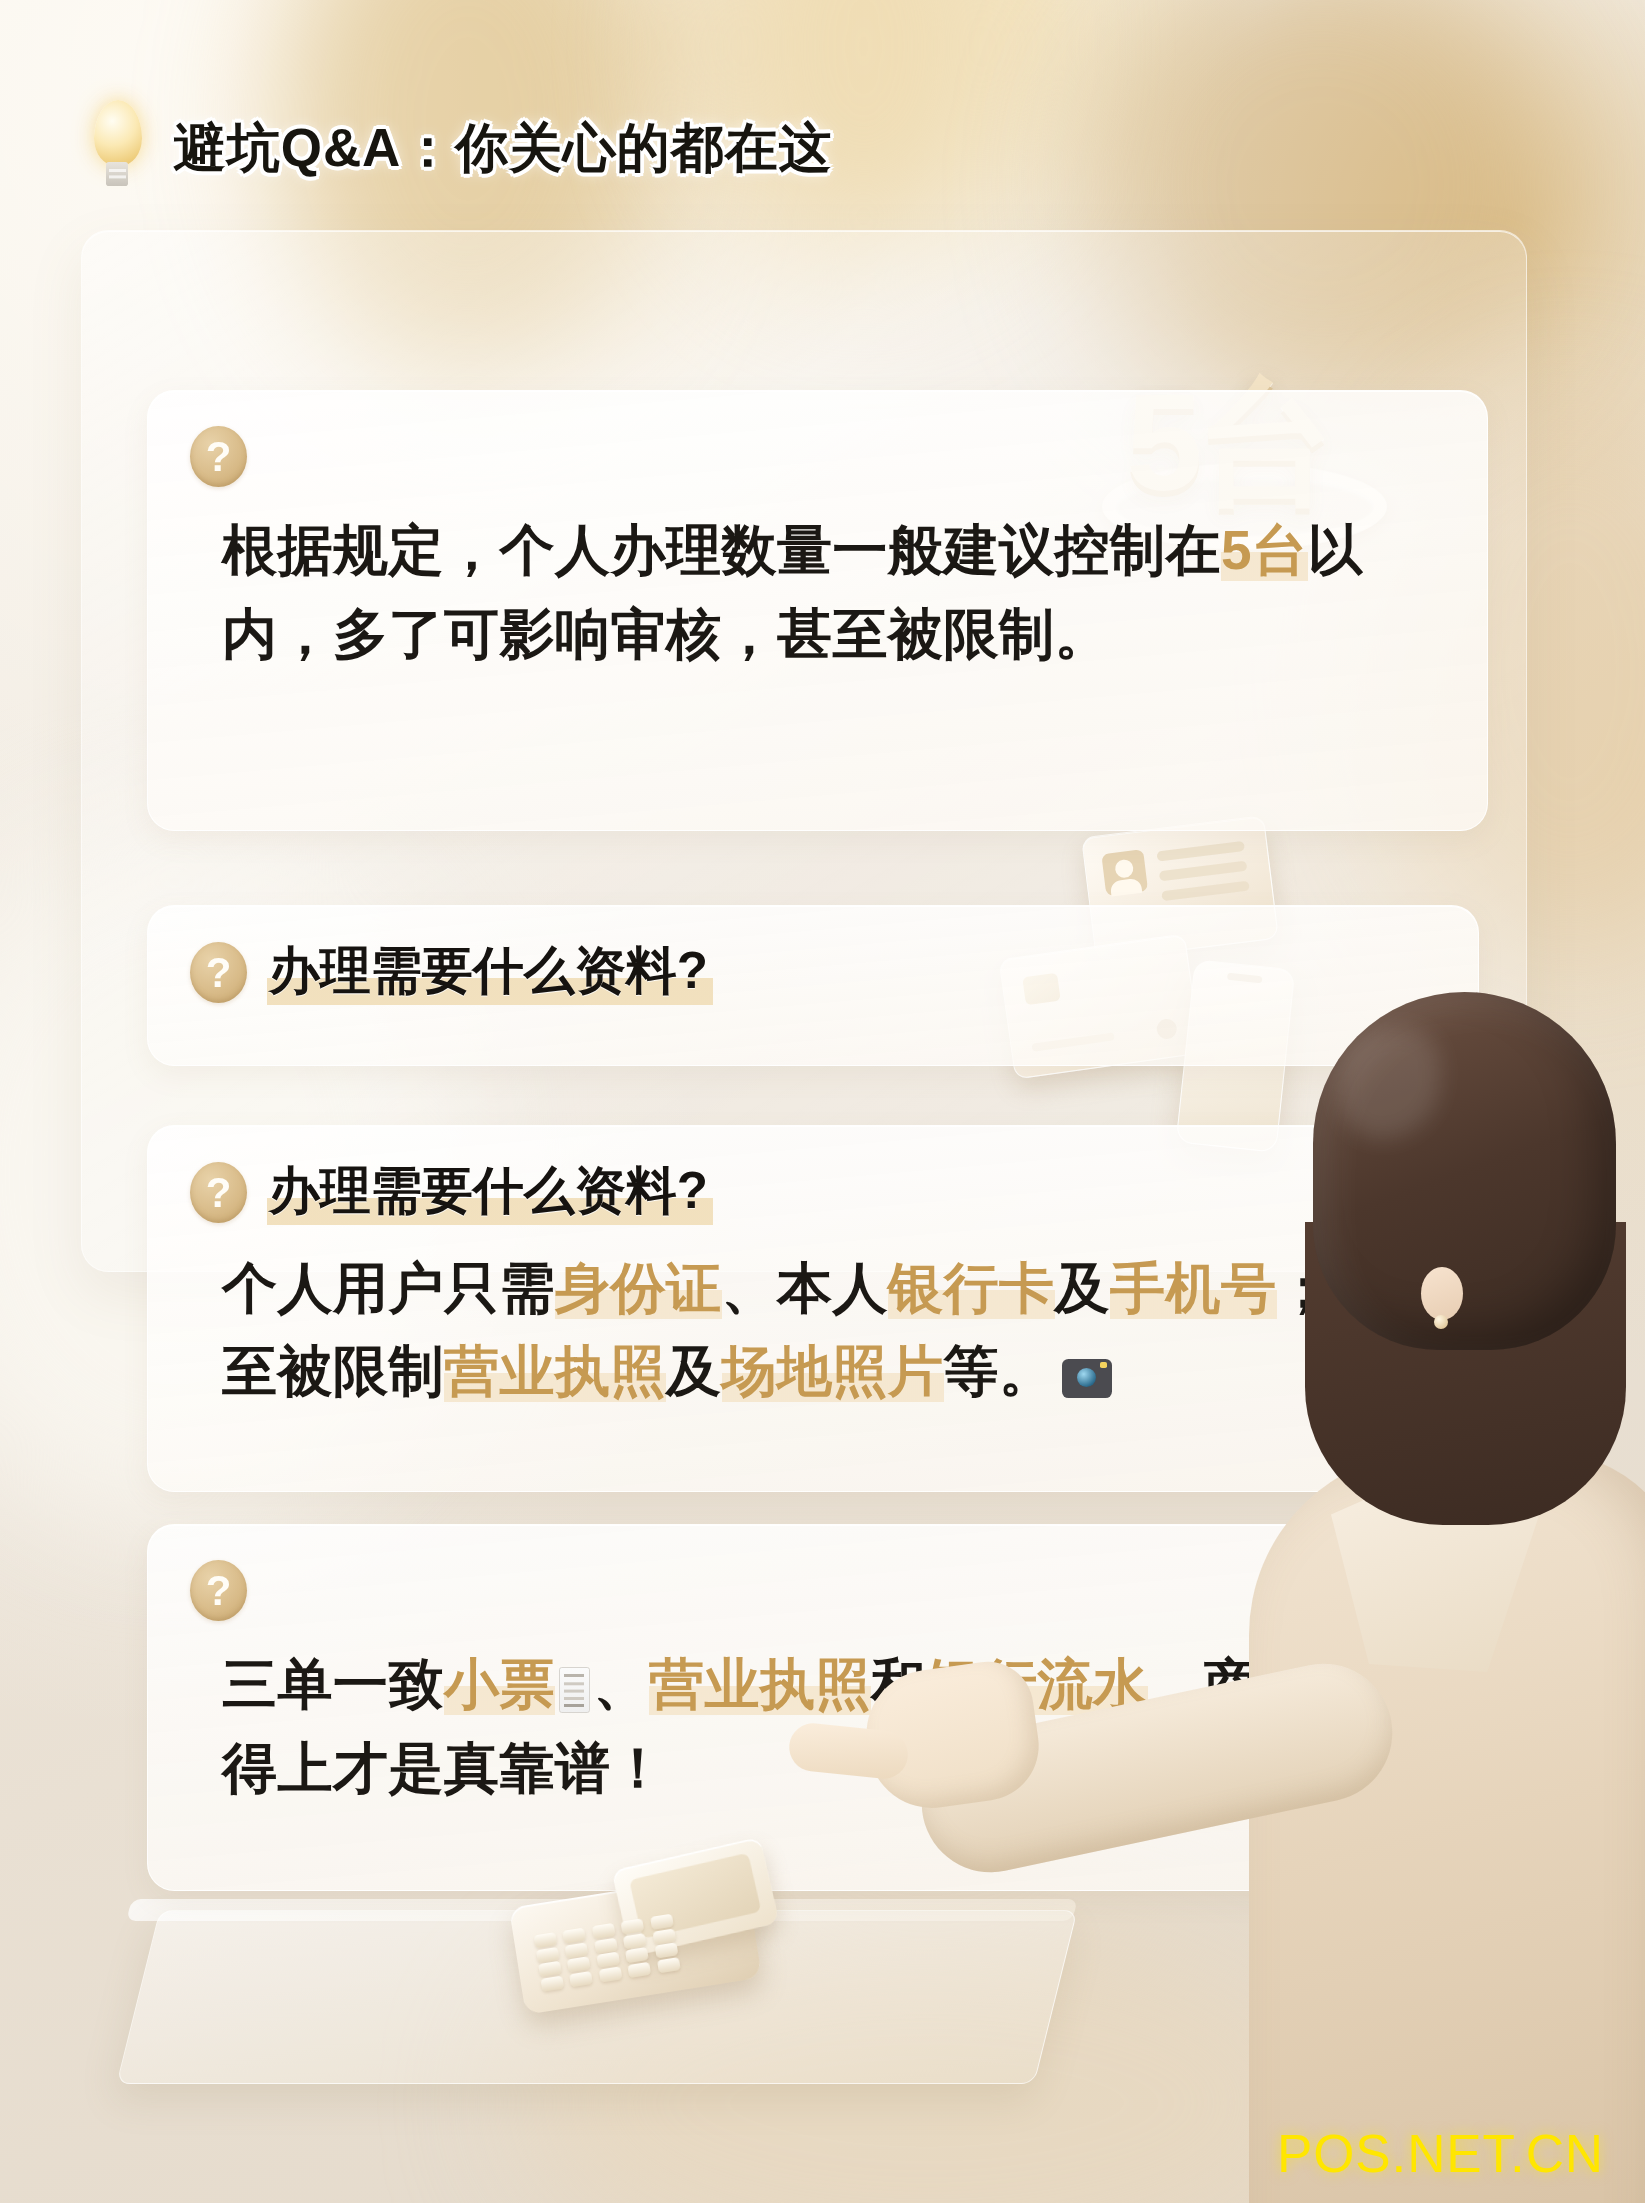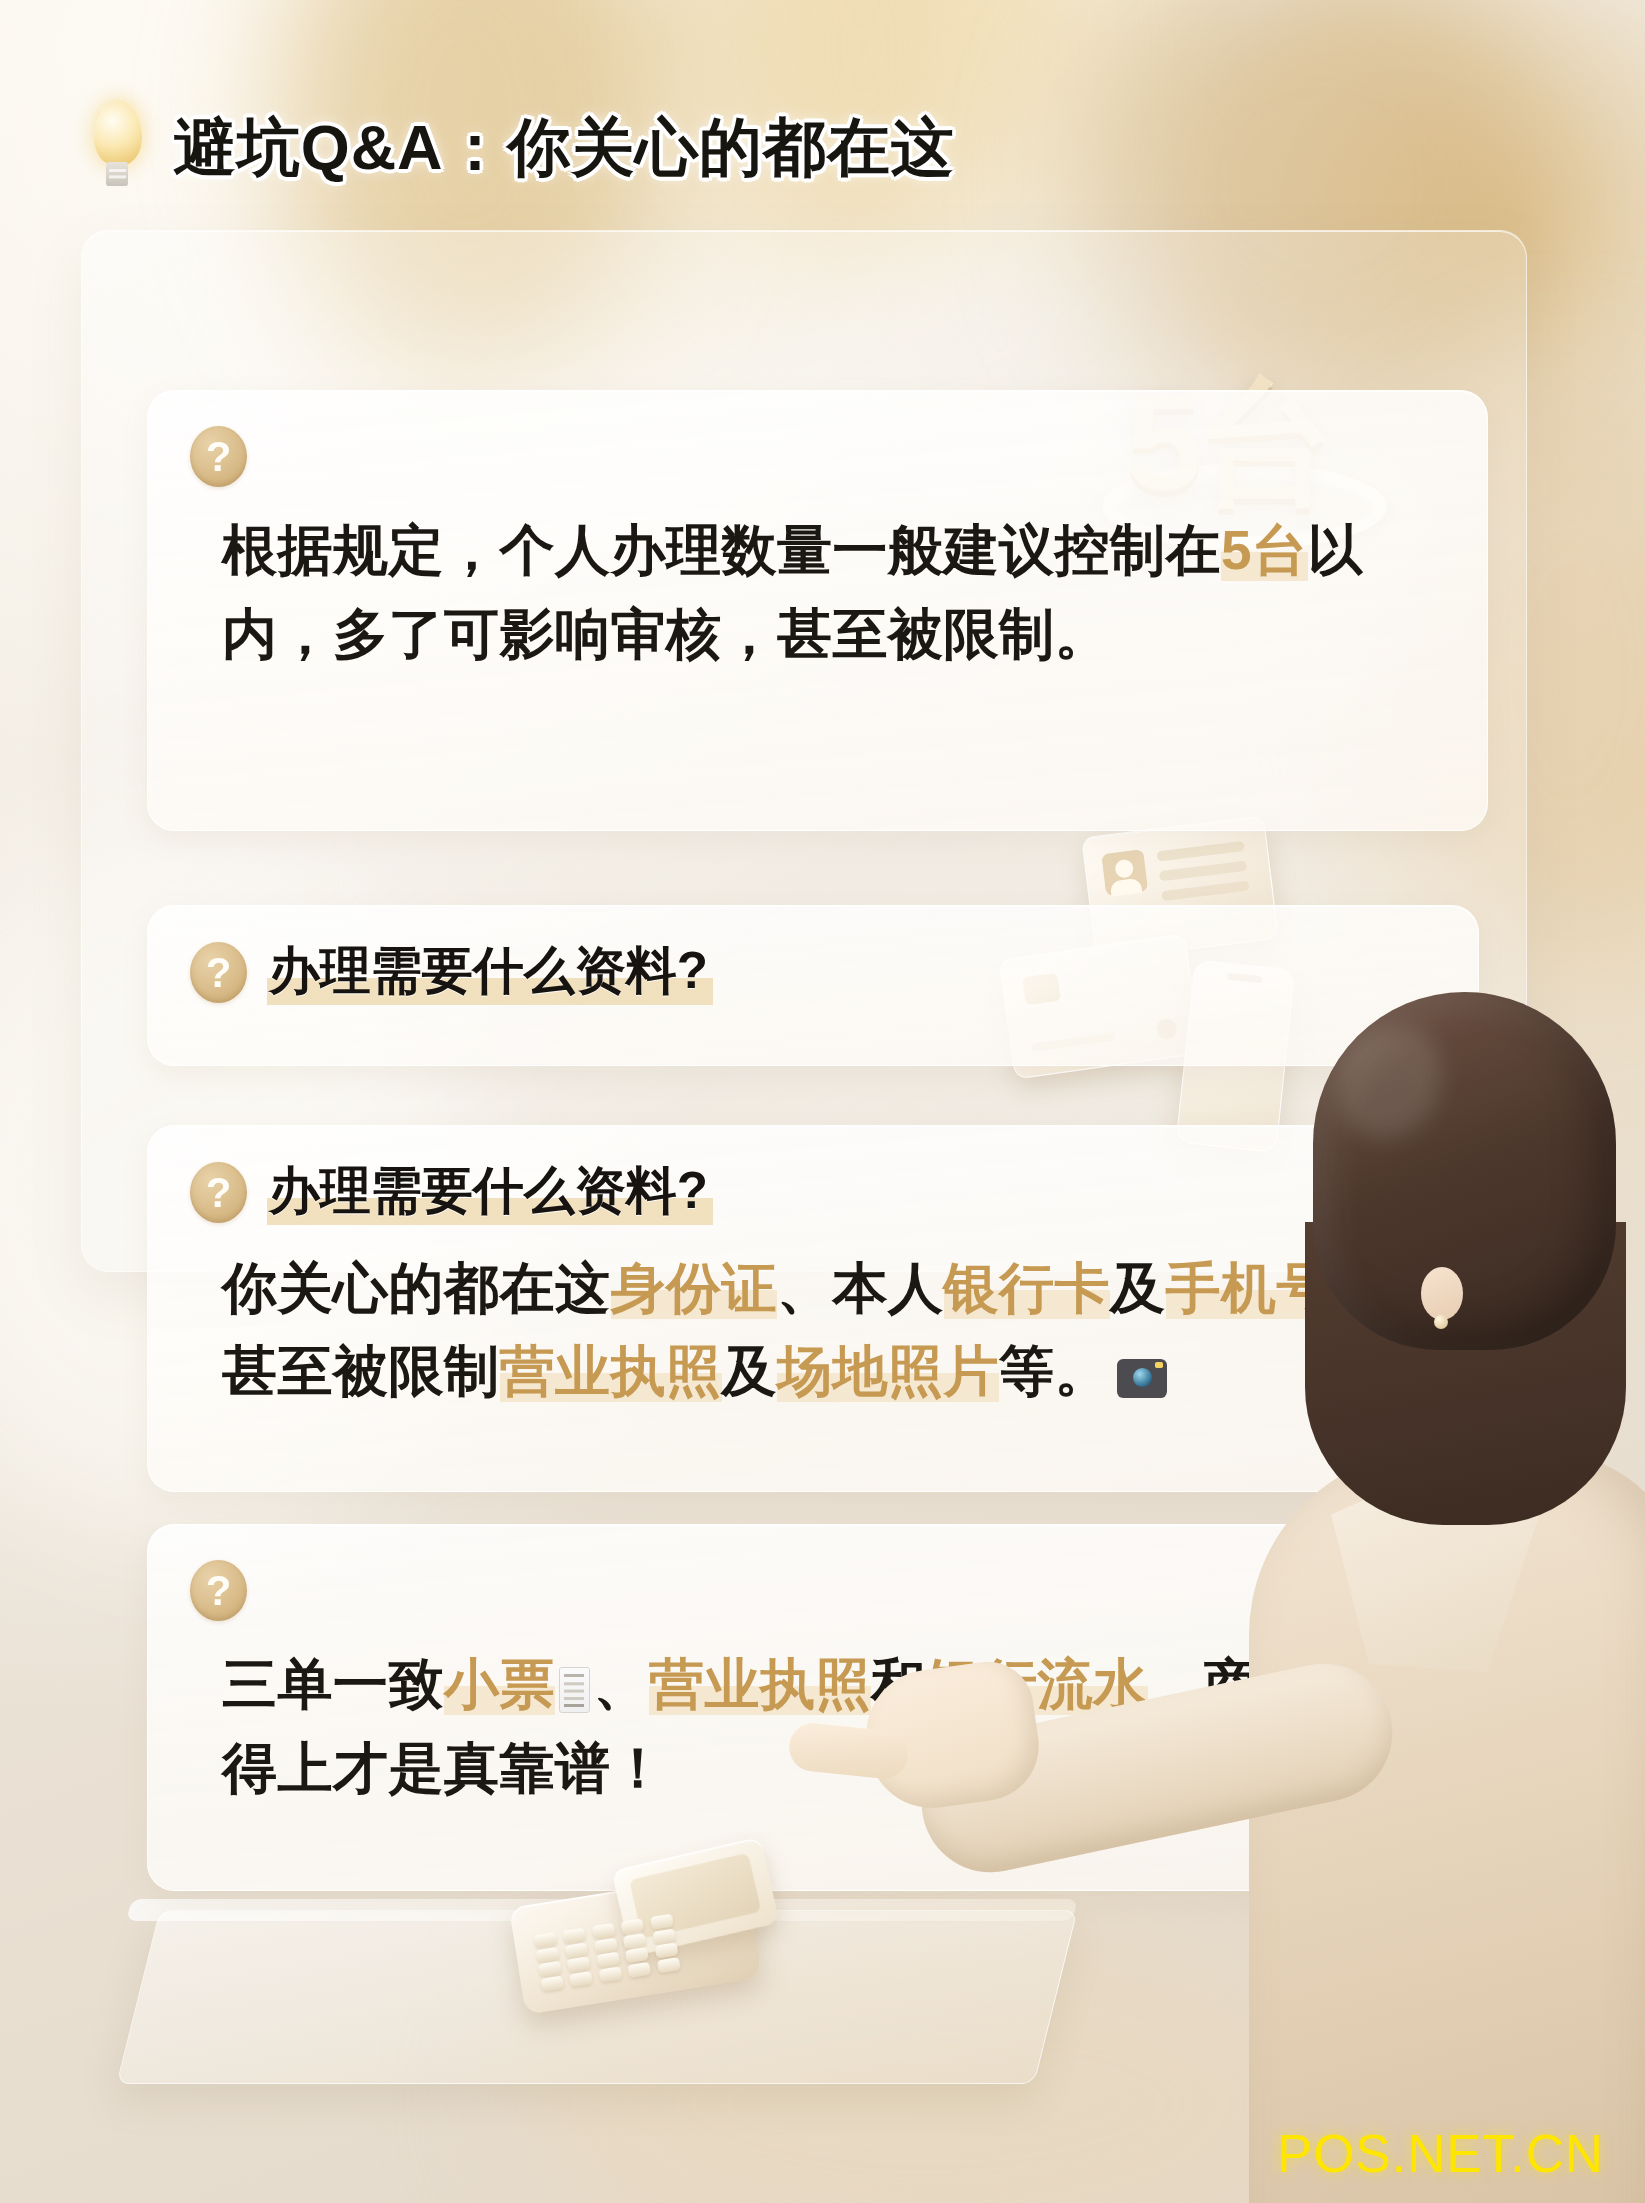--- a/index.html
+++ b/index.html
@@ -38,21 +38,21 @@
   .bulb{ width:59px; height:96px; position:relative; margin-right:26px; flex:0 0 auto; }
   .bulb .glass{ position:absolute; left:5.5px; top:0; width:48px; height:66px;
     border-radius:50% 50% 46% 46%/58% 58% 42% 42%;
     background:radial-gradient(circle at 38% 32%, #fffdf2 0%, #fbe9b4 45%, #ecc974 85%);
     box-shadow:0 0 20px rgba(246,216,140,.9); }
   .bulb .base{ position:absolute; left:18.4px; top:62px; width:22px; height:24px;
     background:linear-gradient(180deg,#e8e4dd,#c9c4bb); border-radius:2.8px; }
   .bulb .base:after{ content:""; position:absolute; left:2.8px; top:7.3px; right:2.8px; height:2.8px;
     background:rgba(255,255,255,.7); box-shadow:0 6.4px 0 rgba(255,255,255,.7); }
 
-  .title{ font-size:63px; font-weight:bold; color:#17150f; letter-spacing:0.9px;
+  .title{ font-size:53px; font-weight:bold; color:#17150f; letter-spacing:0.9px;
     white-space:nowrap; line-height:1;
     text-shadow:
       -2.8px -2.8px 0 #fff, 2.8px -2.8px 0 #fff, -2.8px 2.8px 0 #fff, 2.8px 2.8px 0 #fff,
       0 -3.7px 0 #fff, 0 3.7px 0 #fff, -3.7px 0 0 #fff, 3.7px 0 0 #fff,
       0 0 14.7px rgba(255,255,255,.9); }
 
   .glassboard{ position:absolute; left:81px; top:230px; width:1446px; height:1042px;
     background:linear-gradient(150deg, rgba(255,255,255,.42) 0%, rgba(255,255,255,.2) 48%, rgba(255,255,255,.34) 100%);
     border:1.8px solid rgba(255,255,255,.5);
     border-radius:27.5px;
@@ -267,21 +267,21 @@
     <span class="q-badge">?</span>
     <span class="q-text">办理需要什么资料?</span>
   </div>
 </div>
 
 <div class="card" id="card-2">
   <div class="q-row">
     <span class="q-badge">?</span>
     <span class="q-text">办理需要什么资料?</span>
   </div>
-  <div class="a-text"><span>你关心的都在这</span><span class="hl">身份证</span><span>、本人</span><span class="hl">银行卡</span><span>及</span><span class="hl">手机号</span><span>；甚至被限制</span><span class="hl">营业执照</span><span>及</span><span class="hl">场地照片</span><span>等。</span><span class="camera"></span></div>
+  <div class="a-text"><span>个人用户只需</span><span class="hl">身份证</span><span>、本人</span><span class="hl">银行卡</span><span>及</span><span class="hl">手机号</span><span>；甚至被限制</span><span class="hl">营业执照</span><span>及</span><span class="hl">场地照片</span><span>等。</span><span class="camera"></span></div>
 </div>
 
 <div class="card" id="card-3">
   <div class="q-row">
     <span class="q-badge">?</span>
   </div>
   <div class="a-text"><span>三单一致</span><span class="hl">小票</span><span class="receipt"></span><span>、</span><span class="hl">营业执照</span><span>和</span><span class="hl">银行流水</span><span>，商户名对得上才是真靠谱！</span></div>
 </div>
 
 <div class="pos">

